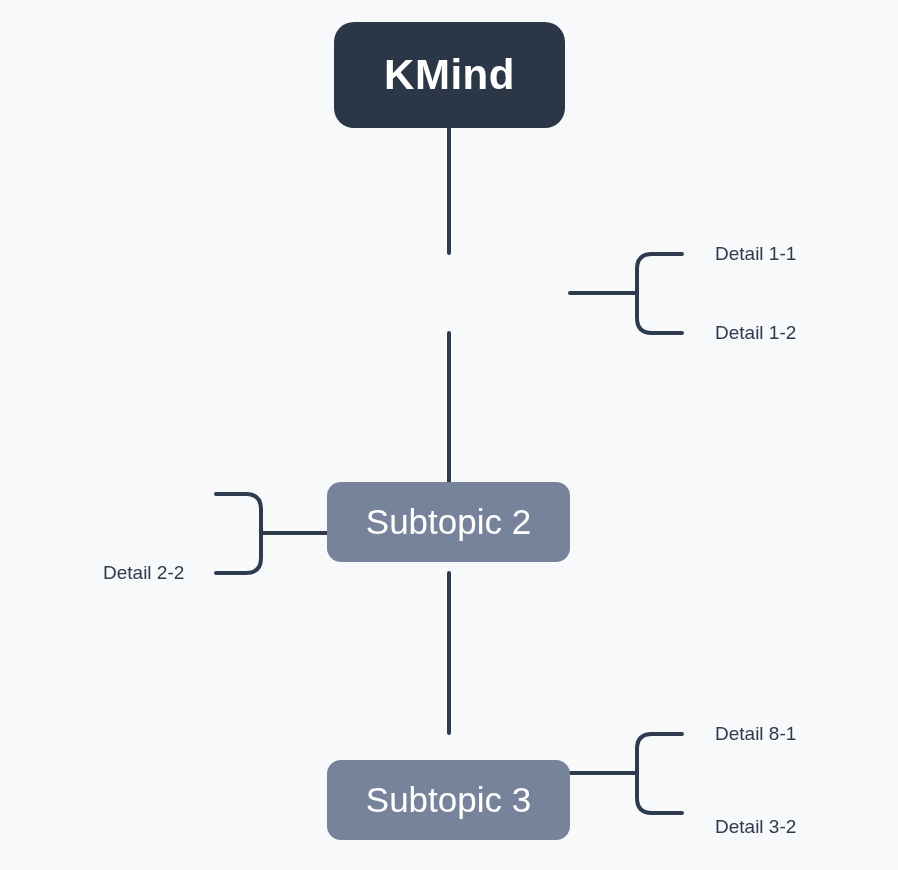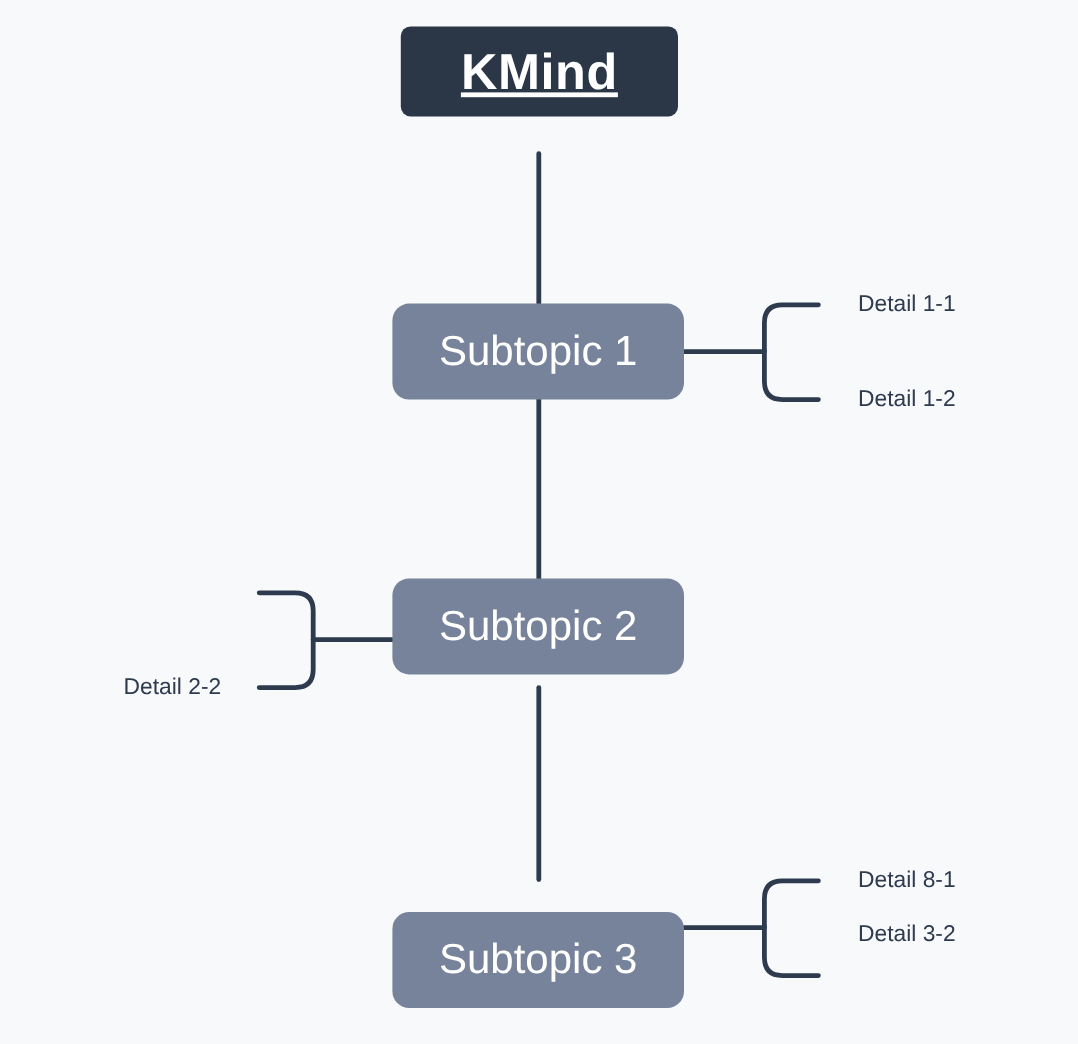--- a/index.html
+++ b/index.html
@@ -33,27 +33,26 @@
     justify-content: center;
     color: #ffffff;
     box-sizing: border-box;
     cursor: default;
     user-select: none;
   }
   .root {
     left: 334px;
     top: 22px;
     width: 231px;
-    height: 75px;
+    height: 106px;
     background: #2b3647;
-    border-radius: 8px;
+    border-radius: 20px;
     font-size: 42px;
     font-weight: 700;
     letter-spacing: 0.5px;
-    text-decoration: underline;
   }
   .subtopic {
     left: 327px;
     width: 243px;
     height: 80px;
     background: #77839a;
     border-radius: 14px;
     font-size: 35px;
     font-weight: 400;
   }
@@ -71,21 +70,21 @@
     cursor: default;
     user-select: none;
   }
   .d-right { left: 715px; }
   .d-left  { left: 55px; }
   .d11 { top: 234px; }
   .d12 { top: 313px; }
   .d21 { top: 474px; }
   .d22 { top: 553px; margin-left: 48px; }
   .d31 { top: 714px; }
-  .d32 { top: 759px; }
+  .d32 { top: 807px; }
 </style>
 </head>
 <body>
 
 <div class="canvas">
 
   <svg class="connectors" width="898" height="870" viewBox="0 0 898 870">
     <g fill="none" stroke="#2e3a4e" stroke-width="4" stroke-linecap="round" stroke-linejoin="round">
       <path d="M449 128 V253"></path>
       <path d="M449 333 V493"></path>
@@ -97,21 +96,20 @@
       <path d="M327 533 H261"></path>
       <path d="M216 494 H246 Q261 494 261 509 V558 Q261 573 246 573 H216"></path>
 
       <path d="M570 773 H637"></path>
       <path d="M682 734 H652 Q637 734 637 749 V798 Q637 813 652 813 H682"></path>
     </g>
   </svg>
 
   <div class="node root">KMind</div>
 
-  <div class="node subtopic s1">Subtopic 1</div>
   <div class="node subtopic s2">Subtopic 2</div>
   <div class="node subtopic s3">Subtopic 3</div>
 
   <div class="detail d-right d11">Detail 1-1</div>
   <div class="detail d-right d12">Detail 1-2</div>
 
   <div class="detail d-left d22">Detail 2-2</div>
 
   <div class="detail d-right d31">Detail 8-1</div>
   <div class="detail d-right d32">Detail 3-2</div>

